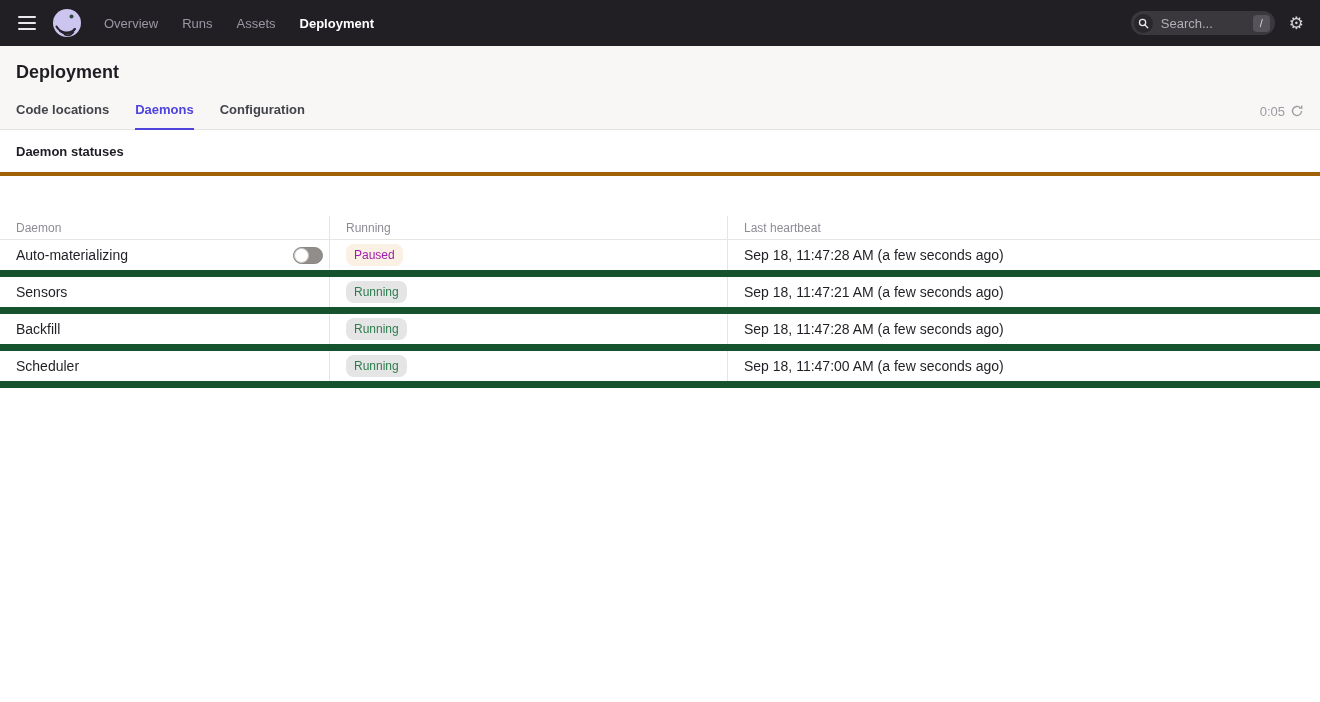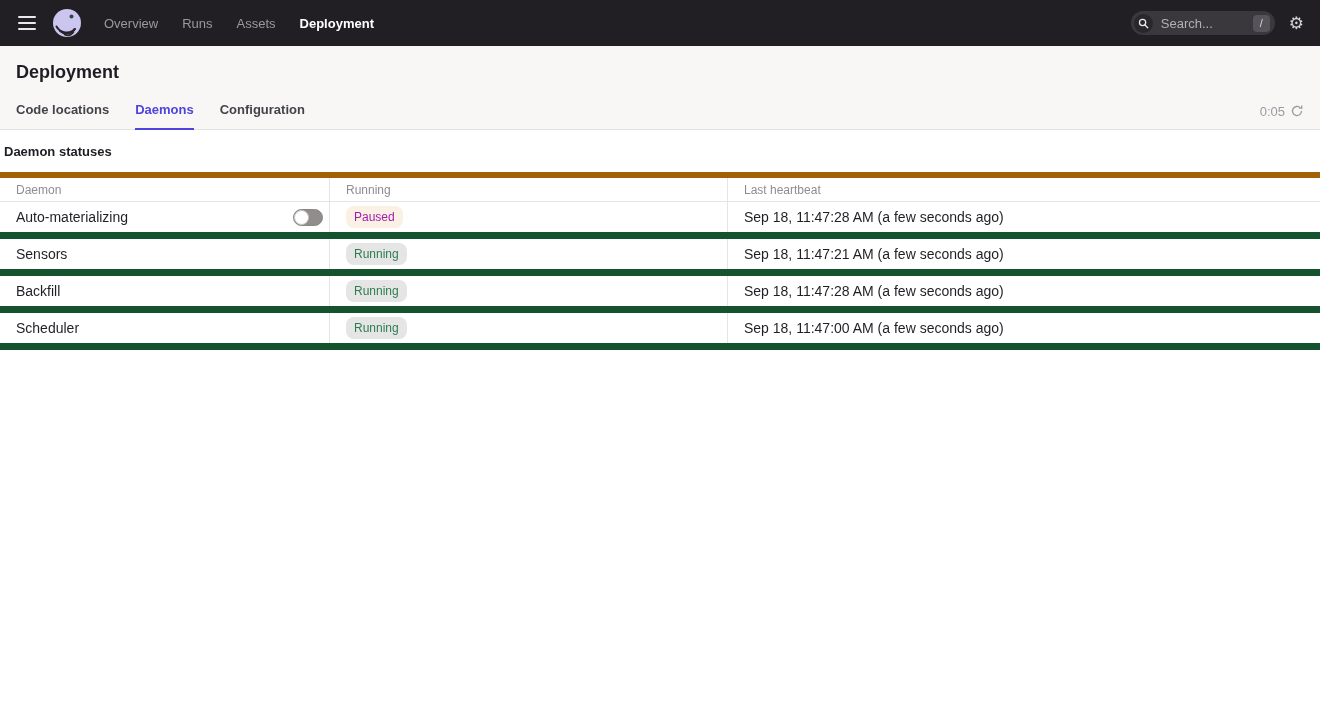--- a/index.html
+++ b/index.html
@@ -86,27 +86,27 @@
   .tab.active { color: #4f43dd; border-bottom-color: #4f43dd; }
   .refresh-area {
     margin-left: auto; display: flex; align-items: center; gap: 5px;
     padding-bottom: 9px; color: #9b9aa1; font-size: 13px;
   }
   .refresh-icon { cursor: pointer; display: flex; }
 
   
   .section-heading {
     font-size: 13px; font-weight: 700; color: #1d1d23;
-    padding: 14px 16px 13px 4px;
-    border-bottom: 6px solid #a16207;
+    padding: 14px 16px 13px 16px;
+    border-bottom: 4px solid #a16207;
     background: #ffffff;
   }
 
   
-  .table { width: 100%; background: #ffffff; }
+  .table { width: 100%; background: #ffffff; margin-top: 40px; }
   .thead { display: flex; height: 24px; align-items: center;
     border-bottom: 1px solid #e7e5e2; }
   .th { font-size: 12px; color: #8d8c94; padding: 0 16px; height: 100%;
     display: flex; align-items: center; }
   .trow { display: flex; height: 37px; border-bottom: 7px solid #14532d; }
   .cell { display: flex; align-items: center; padding: 0 16px; height: 100%; }
   .c1 { width: 329px; flex: none; justify-content: space-between; padding-right: 6px; }
   .c2 { width: 398px; flex: none; border-left: 1px solid #e7e5e2; }
   .c3 { flex: 1; border-left: 1px solid #e7e5e2; }
   .daemon-name { font-size: 14px; color: #1f2025; }

